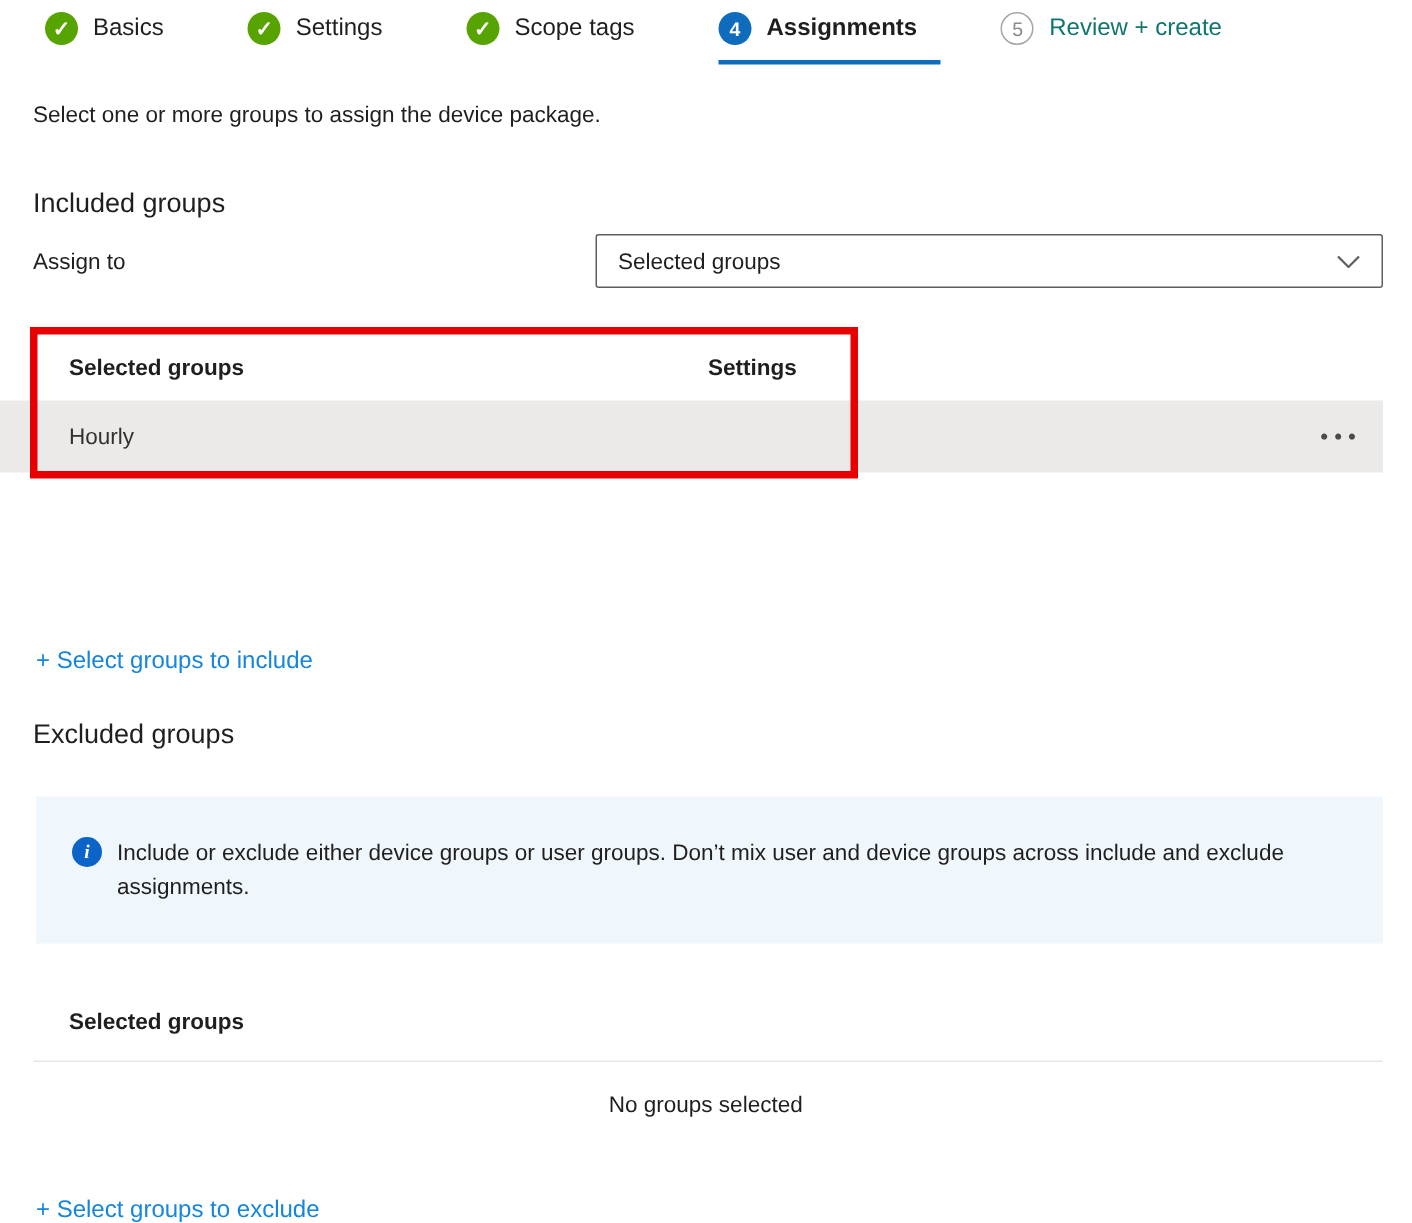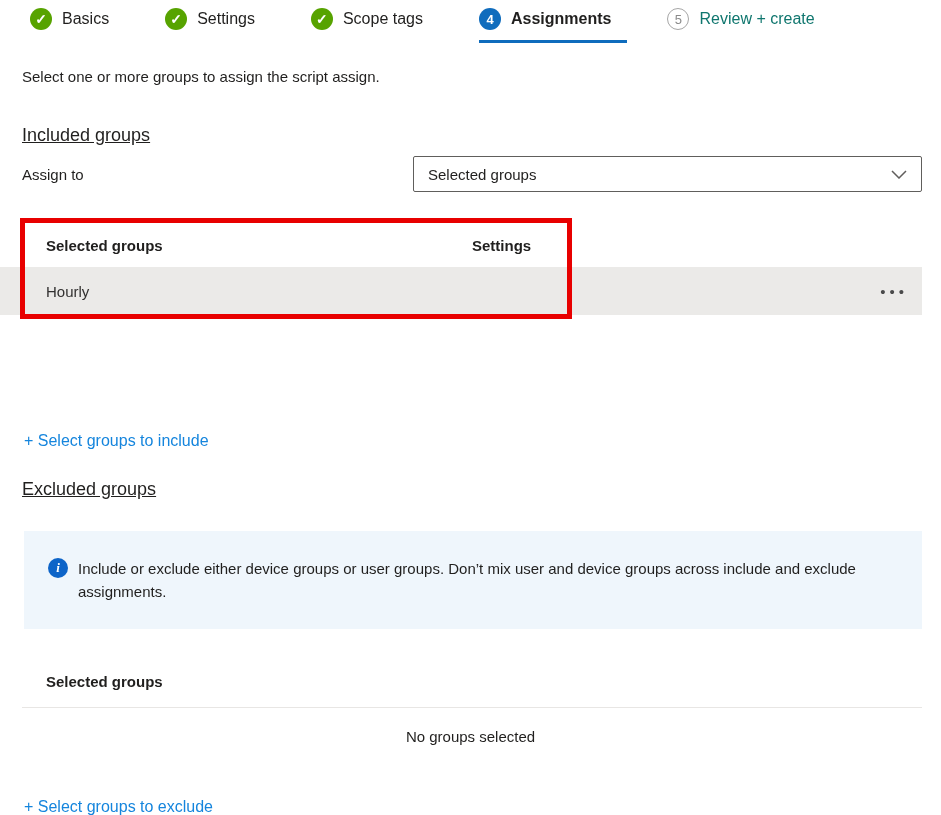--- a/index.html
+++ b/index.html
@@ -21,25 +21,25 @@
     width:22px; height:22px; border-radius:50%; flex:0 0 22px;
     display:flex; align-items:center; justify-content:center;
     font-size:13px; font-weight:bold; line-height:1;
   }
   .step-icon.check { background:var(--green,#57a300); color:#fff; font-size:14px; }
   .step-icon.num-active { background:var(--accent,#0f6cbd); color:#fff; }
   .step-icon.num-upcoming { background:#fff; border:1px solid #a6a6a6; color:#8a8a8a; font-weight:normal; }
 
   
   .desc { margin:25px 0 0 22px; }
-  h2.section { margin:40px 0 0 22px; font-size:18px; font-weight:400;text-decoration:underline; }
+  h2.section { margin:40px 0 0 22px; font-size:18px; font-weight:400; }
   h2.section.excluded { margin-top:29px; }
 
   
-  .assign-row { display:flex; align-items:center; margin:10px 19px 0 22px;gap:16px; }
+  .assign-row { display:flex; align-items:center; margin:10px 19px 0 22px; }
   .assign-label { flex:0 0 375px; }
   .dropdown {
     flex:1; height:36px; border:1px solid #605e5c; border-radius:2px;
     display:flex; align-items:center; justify-content:space-between;
     padding:0 14px; background:#fff; cursor:pointer;
   }
 
   
   .table-zone { position:relative; margin-top:31px; }
   .thead, .trow { display:flex; align-items:center; padding-left:46px; }
@@ -101,21 +101,21 @@
     <span class="step-icon num-active">4</span>
     <span class="tab-label">Assignments</span>
   </div>
   <div class="tab upcoming">
     <span class="step-icon num-upcoming">5</span>
     <span class="tab-label">Review + create</span>
   </div>
 </nav>
 
 
-<p class="desc">Select one or more groups to assign the script assign.</p>
+<p class="desc">Select one or more groups to assign the device package.</p>
 
 
 <h2 class="section">Included groups</h2>
 
 <div class="assign-row">
   <span class="assign-label">Assign to</span>
   <div class="dropdown">
     <span>Selected groups</span>
     <svg width="16" height="9" viewBox="0 0 16 9">
       <polyline points="1,1 8,8 15,1" fill="none" stroke="#605e5c" stroke-width="1.5"></polyline>

